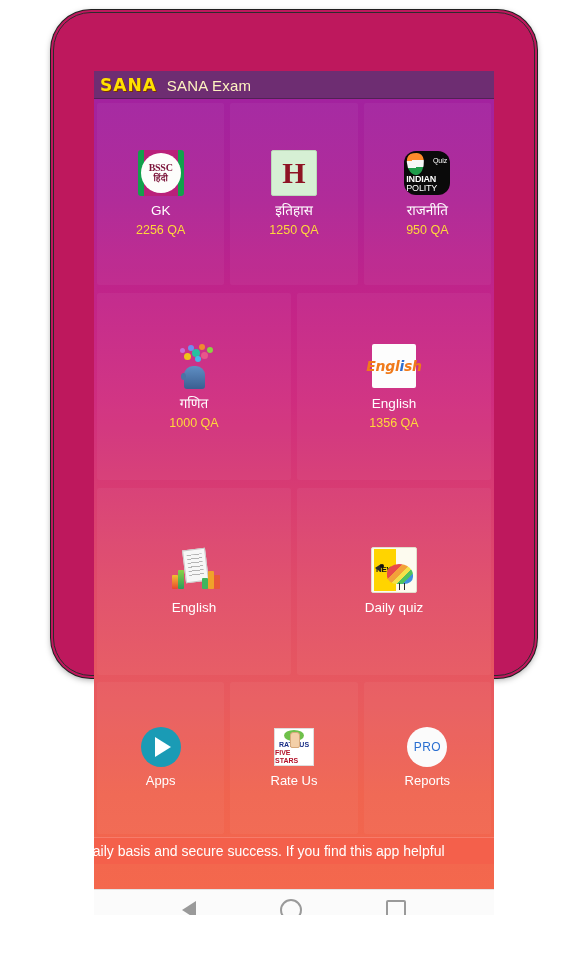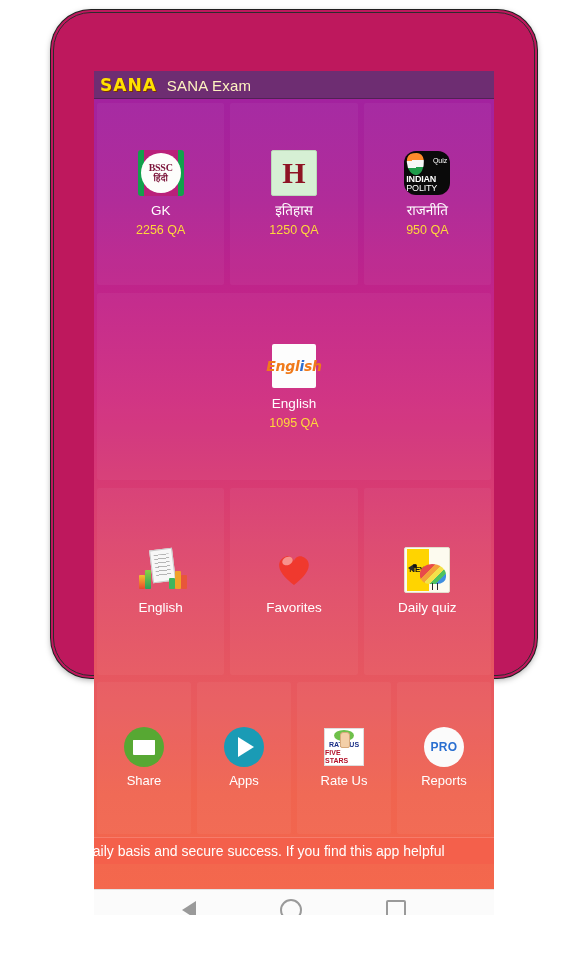--- a/index.html
+++ b/index.html
@@ -248,21 +248,21 @@
   }
   .ic-apps .play{
     width:0;height:0;border-top:10px solid transparent;border-bottom:10px solid transparent;
     border-left:16px solid #ffffff;margin-left:4px;
   }
 
   .ic-pro{
     width:40px;height:40px;border-radius:50%;background:#fbfbfb;
     display:flex;align-items:center;justify-content:center;
   }
-  .ic-pro span{font-size:12px;font-weight:bold;color:#2a6fd0;letter-spacing:.3px;}
+  .ic-pro span{font-size:12px;font-weight:normal;color:#2a6fd0;letter-spacing:.3px;}
 
   
   .marquee{
     height:26px;background:#f4604b;display:flex;align-items:center;overflow:hidden;
     border-top:1px solid rgba(255,255,255,.18);
   }
   .marquee span{
     white-space:nowrap;color:#ffffff;font-size:14px;margin-left:-9px;
   }
   
@@ -324,83 +324,81 @@
                 <div class="l2">POLITY</div>
               </div>
             </div>
             <div class="lbl">राजनीति</div>
             <div class="qa">950 QA</div>
           </div>
         </div>
 
         <div class="row r2">
 
+          <div class="tile">
+            <div class="ico">
+              <div class="ic-math">
+                <div class="head"></div>
+                <div class="b b1"></div>
+                  <div class="b b2"></div>
+                  <div class="b b3"></div>
+                  <div class="b b4"></div>
+                <div class="b b5"></div>
+                  <div class="b b6"></div>
+                  <div class="b b7"></div>
+                  <div class="b b8"></div>
+              </div>
+            </div>
+            <div class="lbl">गणित</div>
+            <div class="qa">1000 QA</div>
+          </div>
 
           <div class="tile">
             <div class="ico">
               <div class="ic-eng">
                   <span>Engl<i>i</i>sh</span>
                 </div>
             </div>
             <div class="lbl">English</div>
-            <div class="qa">1095 QA</div>
+            <div class="qa">1356 QA</div>
           </div>
         </div>
 
         <div class="row r3">
           <div class="tile">
             <div class="ico">
               <div class="ic-rep">
                 <div class="bar k1"></div>
                   <div class="bar k2"></div>
                 <div class="paper"></div>
                 <div class="bar k3"></div>
                   <div class="bar k4"></div>
                   <div class="bar k5"></div>
               </div>
             </div>
             <div class="lbl">English</div>
           </div>
 
-          <div class="tile">
-            <div class="ico">
-              <div class="ic-heart">
-                  <div class="h"></div>
-                  <div class="hl"></div>
-                </div>
-            </div>
-            <div class="lbl">Favorites</div>
-          </div>
 
           <div class="tile">
             <div class="ico">
               <div class="ic-bird">
                 <div class="new">NEW</div>
                 <div class="body"></div>
                 <div class="beak"></div>
                   <div class="eye"></div>
                 <div class="leg lg1"></div>
                   <div class="leg lg2"></div>
               </div>
             </div>
             <div class="lbl">Daily quiz</div>
           </div>
         </div>
 
         <div class="row r4">
-          <div class="tile">
-            <div class="ico">
-              <div class="ic-share">
-                  <div class="env">
-                    <div class="flap"></div>
-                  </div>
-                </div>
-            </div>
-            <div class="lbl">Share</div>
-          </div>
 
           <div class="tile">
             <div class="ico">
               <div class="ic-apps">
                   <div class="play"></div>
                 </div>
             </div>
             <div class="lbl">Apps</div>
           </div>
 

